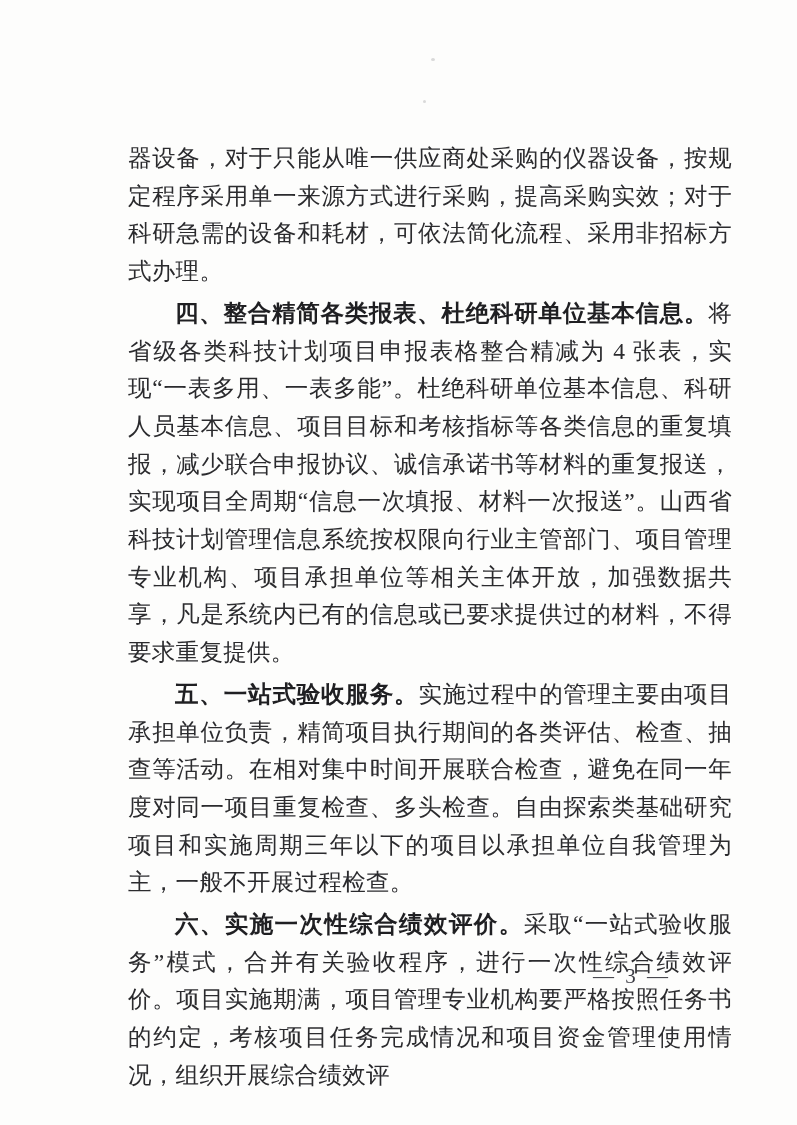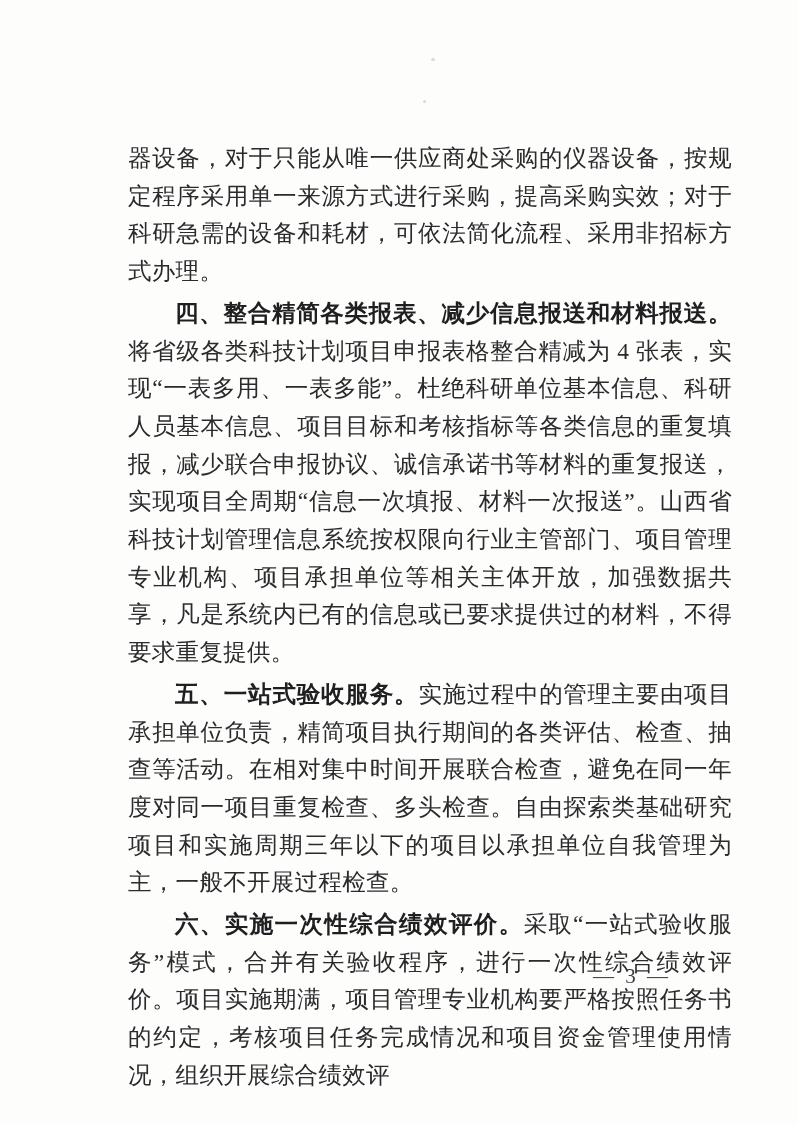--- a/index.html
+++ b/index.html
@@ -62,19 +62,19 @@
 </style>
 </head>
 <body>
 
 <div class="page">
   <span class="speck s1"></span>
   <span class="speck s2"></span>
 
   <div class="content">
       <p class="para"><span class="seg">器设备，对于只能从唯一供应商处采购的仪器设备，按规定程序采用单一来源方式进行采购，提高采购实效；对于科研急需的设备和耗材，可依法简化流程、采用非招标方式办理。</span></p>
-      <p class="para indent"><span class="seg bold">四、整合精简各类报表、减少信息报送和材料报送。</span><span class="seg">将省级各类科技计划项目申报表格整合精减为 4 张表，实现“一表多用、一表多能”。杜绝科研单位基本信息、科研人员基本信息、项目目标和考核指标等各类信息的重复填报，减少联合申报协议、诚信承诺书等材料的重复报送，实现项目全周期“信息一次填报、材料一次报送”。山西省科技计划管理信息系统按权限向行业主管部门、项目管理专业机构、项目承担单位等相关主体开放，加强数据共享，凡是系统内已有的信息或已要求提供过的材料，不得要求重复提供。</span></p>
+      <p class="para indent"><span class="seg bold">四、整合精简各类报表、杜绝科研单位基本信息。</span><span class="seg">将省级各类科技计划项目申报表格整合精减为 4 张表，实现“一表多用、一表多能”。杜绝科研单位基本信息、科研人员基本信息、项目目标和考核指标等各类信息的重复填报，减少联合申报协议、诚信承诺书等材料的重复报送，实现项目全周期“信息一次填报、材料一次报送”。山西省科技计划管理信息系统按权限向行业主管部门、项目管理专业机构、项目承担单位等相关主体开放，加强数据共享，凡是系统内已有的信息或已要求提供过的材料，不得要求重复提供。</span></p>
       <p class="para indent"><span class="seg bold">五、一站式验收服务。</span><span class="seg">实施过程中的管理主要由项目承担单位负责，精简项目执行期间的各类评估、检查、抽查等活动。在相对集中时间开展联合检查，避免在同一年度对同一项目重复检查、多头检查。自由探索类基础研究项目和实施周期三年以下的项目以承担单位自我管理为主，一般不开展过程检查。</span></p>
       <p class="para indent"><span class="seg bold">六、实施一次性综合绩效评价。</span><span class="seg">采取“一站式验收服务”模式，合并有关验收程序，进行一次性综合绩效评价。项目实施期满，项目管理专业机构要严格按照任务书的约定，考核项目任务完成情况和项目资金管理使用情况，组织开展综合绩效评</span></p>
     </div>
 
   <div class="page-number">— 3 —</div>
 </div>
 
 </body></html>

